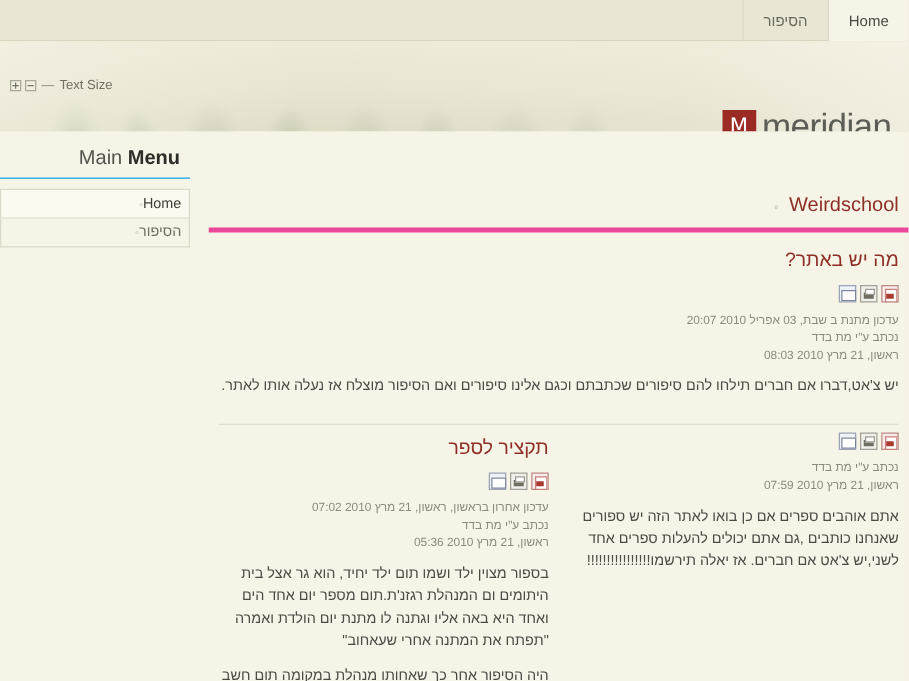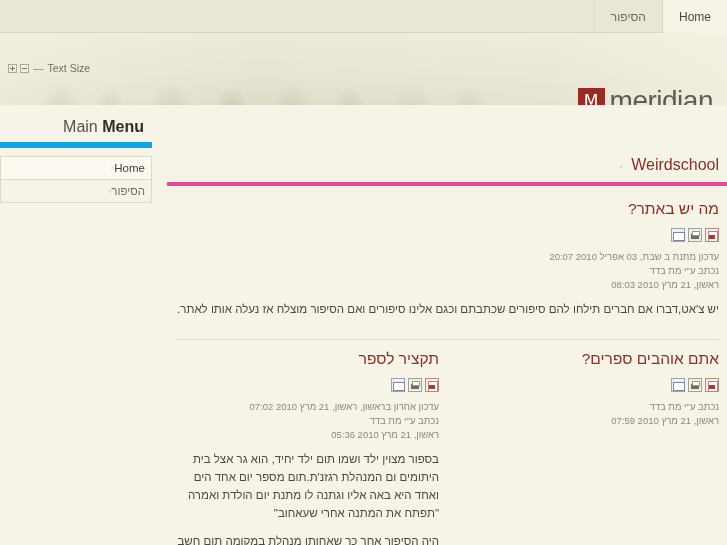--- a/index.html
+++ b/index.html
@@ -128,21 +128,21 @@
   
   .sidebar {
     position: absolute; left: 0; top: 0;
     width: 152px;
   }
   .module-title {
     text-align: right;
     padding: 8px 8px 6px 0;
     font-size: 16px;
     color: #55544c;
-    border-bottom: 6px solid #0ea5e9;
+    border-bottom: 1px solid #0ea5e9;
   }
   .module-title b { color: #2e2e29; font-weight: bold; }
   .menu {
     margin-top: 8px;
     border: 1px solid #ddd9c8;
     background: #fbf9f0;
   }
   .menu-item {
     display: flex;
     flex-direction: row-reverse;
@@ -341,29 +341,31 @@
         <div class="body-text">
           <p>יש צ'אט,דברו אם חברים תילחו להם סיפורים שכתבתם וכגם אלינו סיפורים ואם הסיפור מוצלח אז נעלה אותו לאתר.</p>
         </div>
       </div>
 
       <div class="hr"></div>
 
       <div class="cols">
 
         <div class="col left-col">
-          <h2 class="art-title">אתם אוהבים ספרים?</h2>
           <div class="art-toolbar">
             <span class="ico pdf"></span>
             <span class="ico print"></span>
             <span class="ico mail"></span>
           </div>
           <div class="meta">
             <div>נכתב ע"י מת בדד</div>
             <div>ראשון, 21 מרץ 2010 07:59</div>
+          </div>
+          <div class="body-text">
+            <p>אתם אוהבים ספרים אם כן בואו לאתר הזה יש ספורים שאנחנו כותבים ,גם אתם יכולים להעלות ספרים אחד לשני,יש צ'אט אם חברים. אז יאלה תירשמו!!!!!!!!!!!!!!!!</p>
           </div>
         </div>
 
         <div class="col right-col">
           <h2 class="art-title">תקציר לספר</h2>
           <div class="art-toolbar">
             <span class="ico pdf"></span>
             <span class="ico print"></span>
             <span class="ico mail"></span>
           </div>

